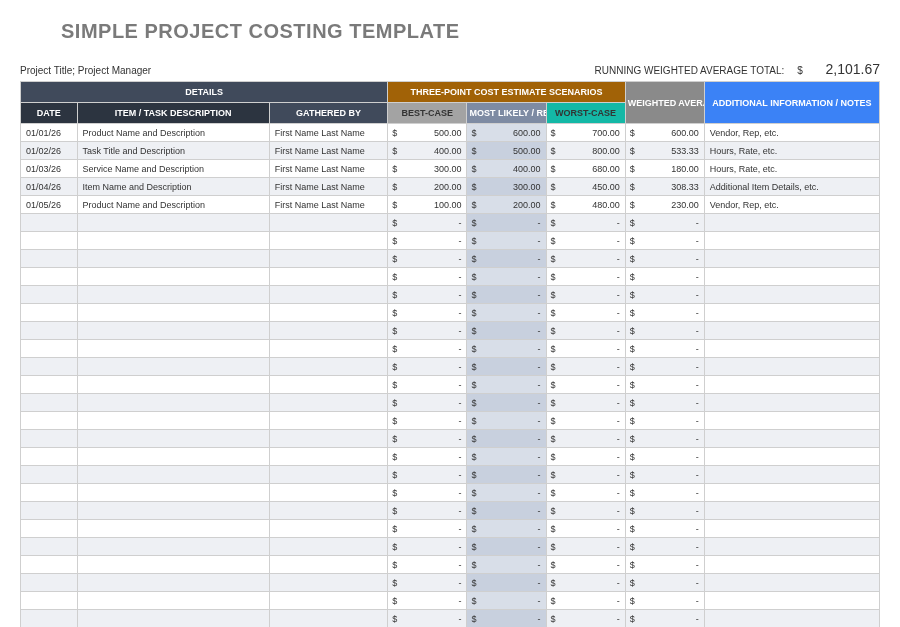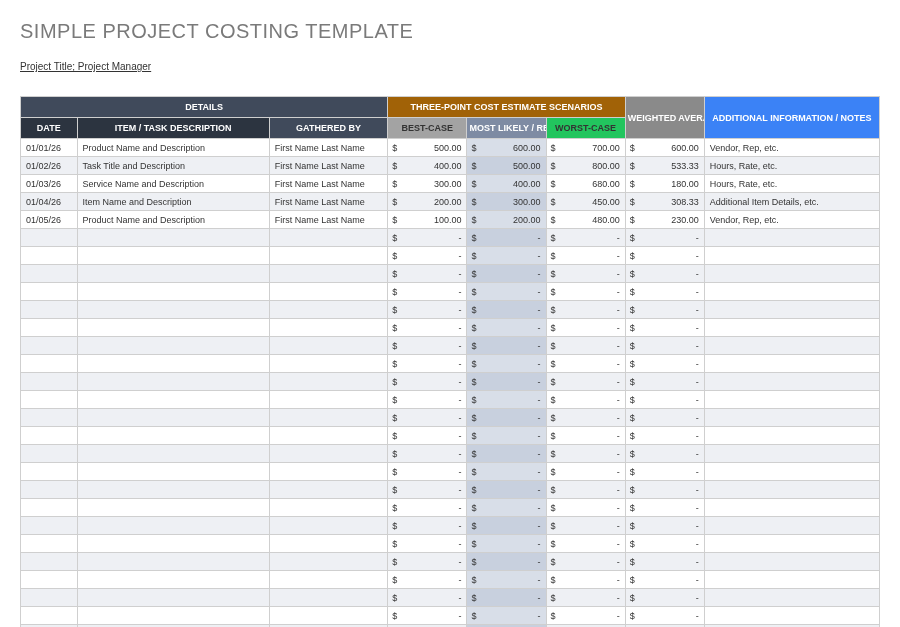--- a/index.html
+++ b/index.html
@@ -7,32 +7,32 @@
     margin: 0;
     padding: 20px;
     font-family: Arial, Helvetica, sans-serif;
     background: #fff;
     color: #333;
     font-size: 10px;
     width: 900px;
   }
   .title {
     font-size: 20px;
-    font-weight: normal;
+    font-weight: bold;
     color: #7a7a7a;
     letter-spacing: 0.5px;
     margin-bottom: 18px;
+    margin-left: 41px;
   }
   .meta-row {
     display: flex;
     align-items: baseline;
-    margin-bottom: 24px;
+    margin-bottom: 4px;
     font-size: 10px;
     color: #333;
-    text-decoration: underline;
   }
   .meta-left {
     flex: 1;
   }
   .meta-right {
     text-align: right;
   }
   .meta-right .label {
     display: inline-block;
     margin-right: 10px;
@@ -70,21 +70,21 @@
   
   .hdr-details { background: #404a5b; }
   .hdr-scenarios { background: #a16207; }
   .hdr-weighted { background: #8a8a8a; }
   .hdr-notes { background: #3b82f6; }
   .hdr-date { background: #2c3440; }
   .hdr-item { background: #2c3440; }
   .hdr-gathered { background: #404a5b; }
   .hdr-best { background: #a3a3a3; color:#333; }
   .hdr-likely { background: #7e8ba3; }
-  .hdr-worst { background: #22c55e; color:#333; }
+  .hdr-worst { background: #14b8a6; color:#333; }
 
   col.c-date { width: 50px; }
   col.c-item { width: 170px; }
   col.c-gathered { width: 105px; }
   col.c-best { width: 70px; }
   col.c-likely { width: 70px; }
   col.c-worst { width: 70px; }
   col.c-weighted { width: 70px; }
   col.c-notes { width: 155px; }
 
@@ -97,20 +97,25 @@
 
   tbody td { color: #333; }
 </style>
 </head>
 <body>
 
 <div class="title">SIMPLE PROJECT COSTING TEMPLATE</div>
 
 <div class="meta-row">
   <div class="meta-left">Project Title; Project Manager</div>
+  <div class="meta-right">
+    <span class="label">RUNNING WEIGHTED AVERAGE TOTAL:</span>
+    <span class="currency">$</span>
+    <span class="total">2,101.67</span>
+  </div>
 </div>
 
 <table>
   <colgroup>
     <col class="c-date">
       <col class="c-item">
       <col class="c-gathered">
     <col class="c-best">
       <col class="c-likely">
       <col class="c-worst">

